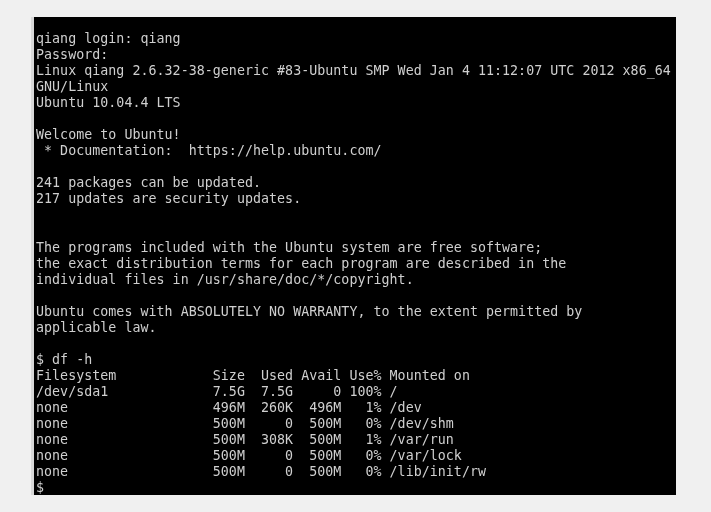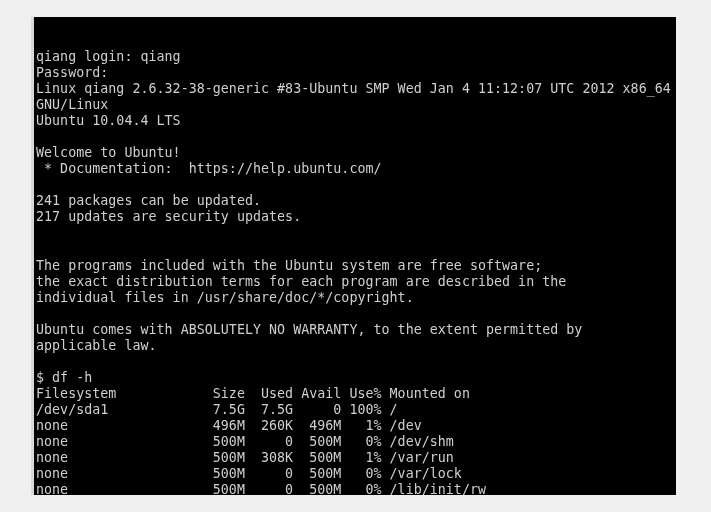--- a/index.html
+++ b/index.html
@@ -29,21 +29,21 @@
     width: 3px;
     height: 478px;
     background: #d8d8d8;
   }
   #terminal-screen {
     position: absolute;
     left: 3px;
     top: 0px;
     width: 642px;
     height: 478px;
-    padding-top: 32px;
+    padding-top: 14px;
     box-sizing: border-box;
     color: #cfcfcf;
     font-size: 13.3px;
     line-height: 16.05px;
     letter-spacing: 0.03px;
     white-space: pre;
     font-family: "DejaVu Sans Mono", "Liberation Mono", monospace;
   }
   .term-line {
     display: block;

